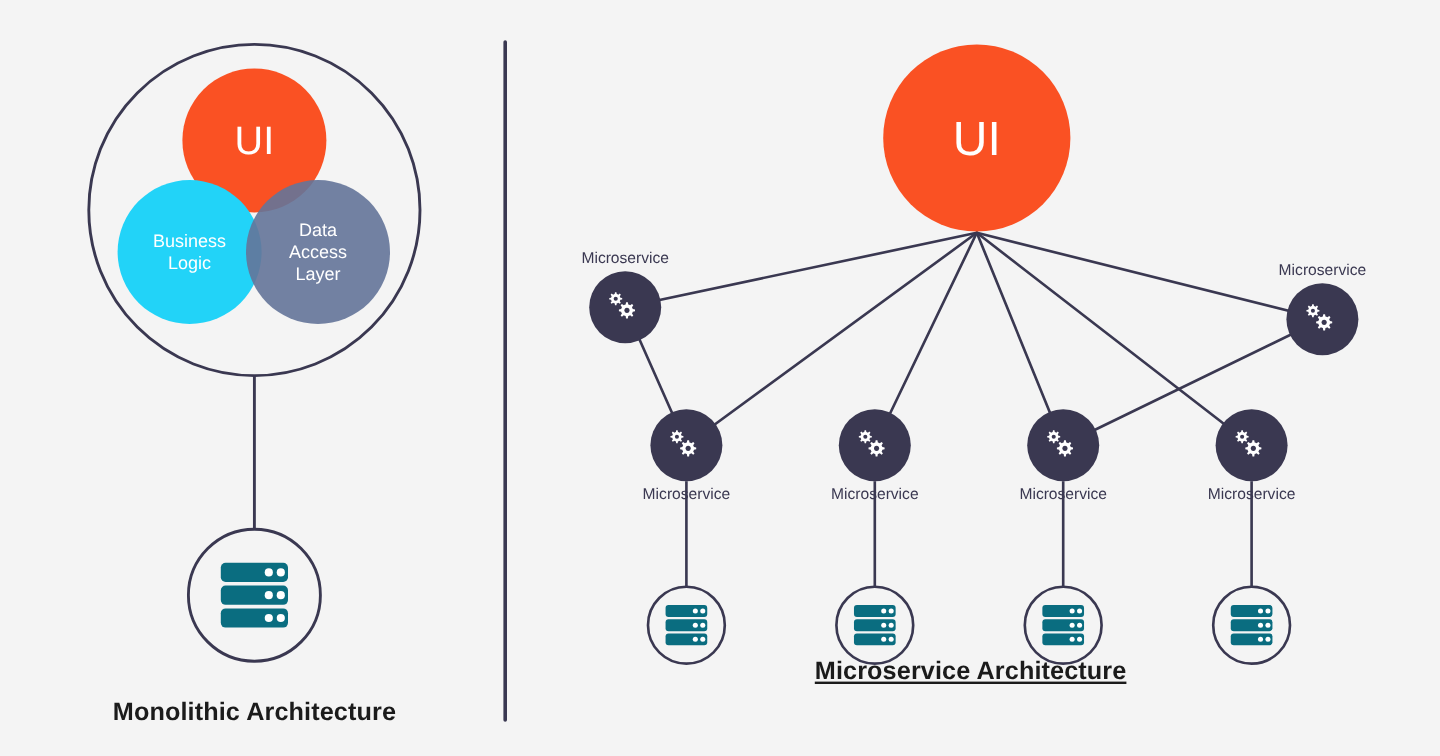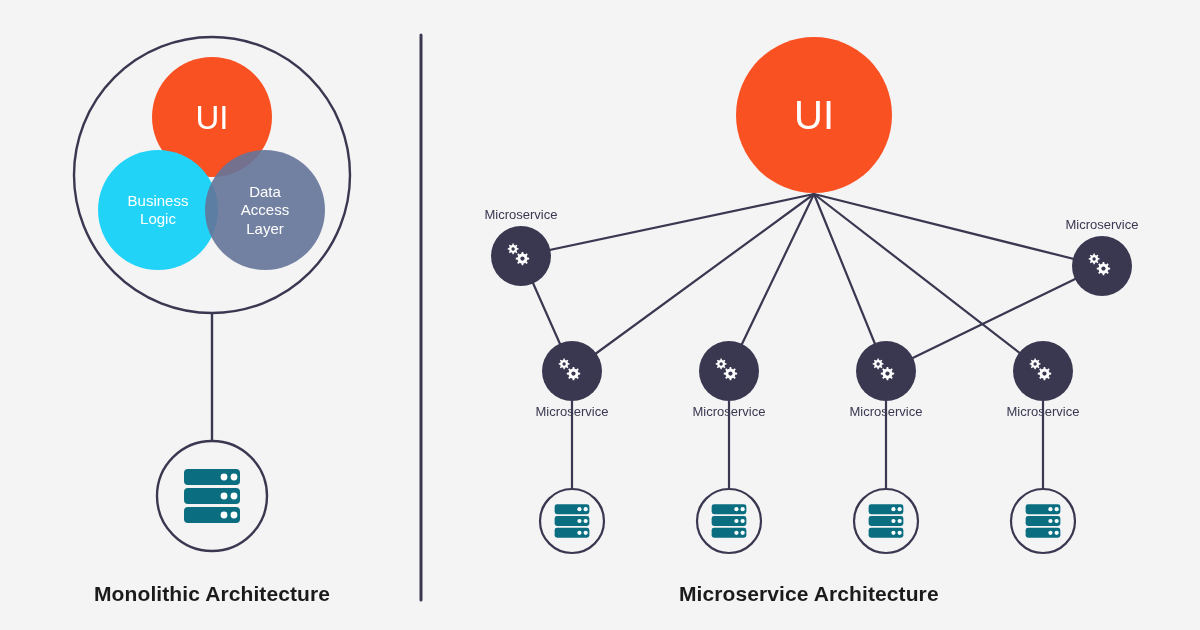--- a/index.html
+++ b/index.html
@@ -13,21 +13,21 @@
   #diagram{position:absolute;inset:0;width:1200px;height:630px;display:block;}
   .cap{
     position:absolute;
     font-weight:bold;
     color:#1b1b1b;
     font-size:21px;
     letter-spacing:.1px;
     white-space:nowrap;
   }
   #cap-left{left:94px;top:582px;text-align:center;}
-  #cap-right{left:679px;top:582px;}
+  #cap-right{left:679px;top:548px;text-decoration:underline;}
 </style>
 </head>
 <body>
 
 <div id="stage">
 
   <svg id="diagram" viewBox="0 0 1200 630">
     <defs>
 
       <g id="gears">

